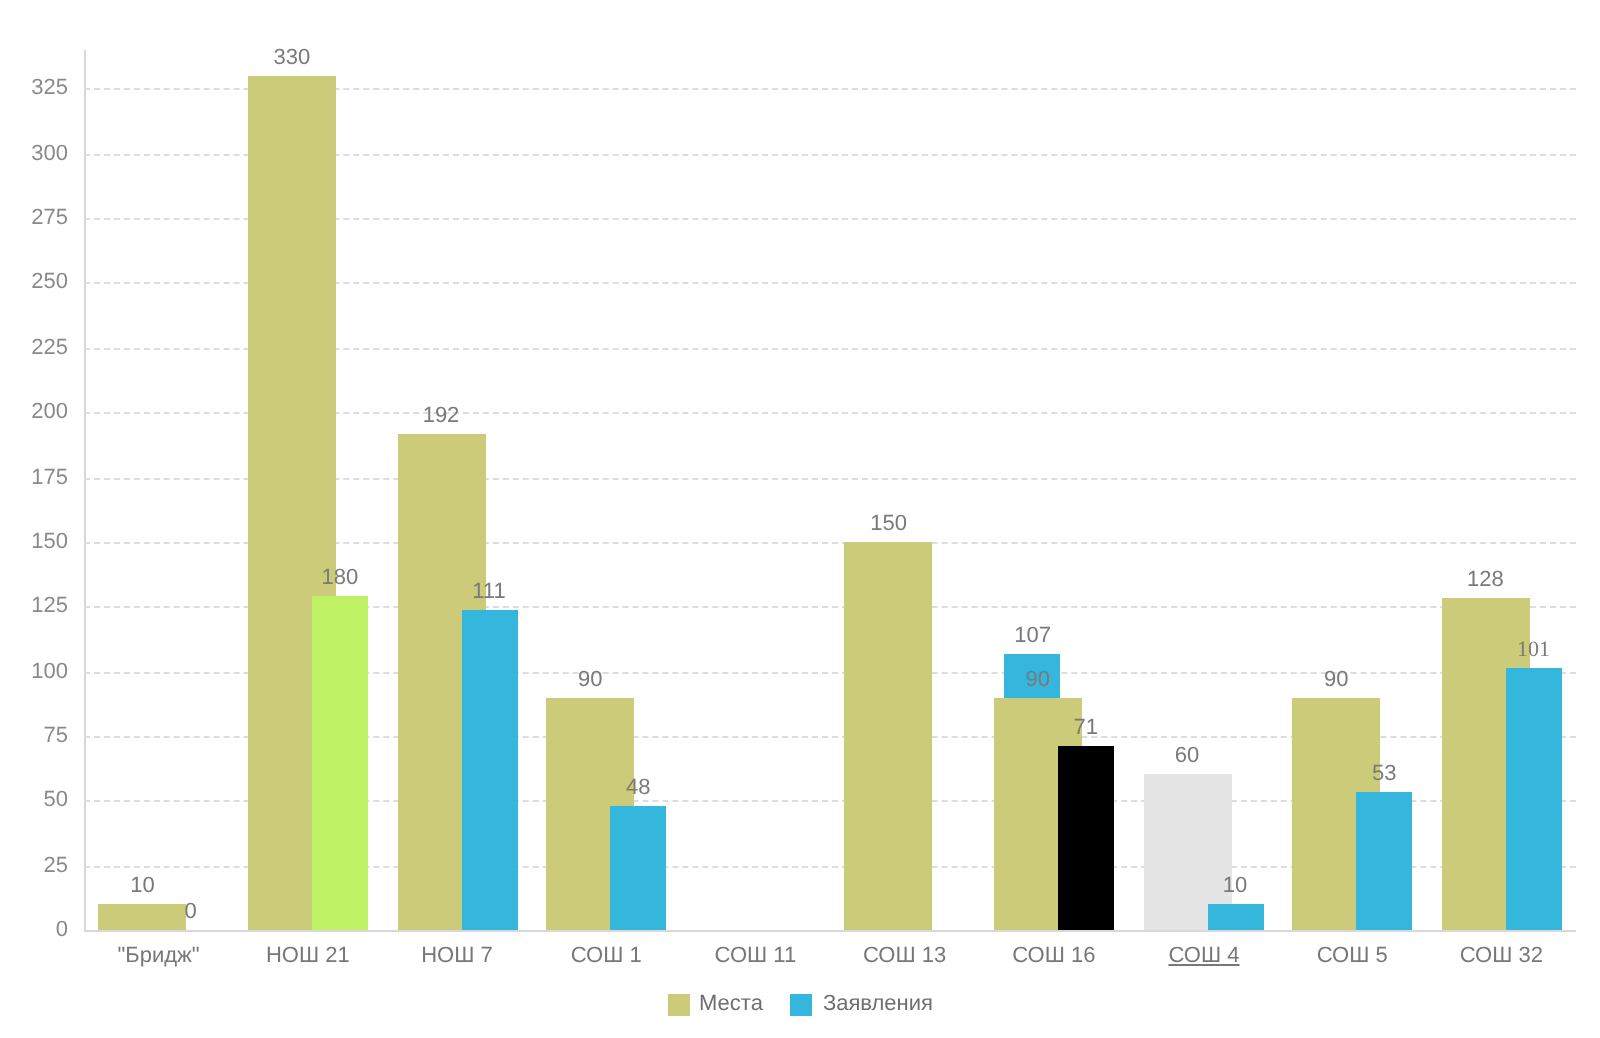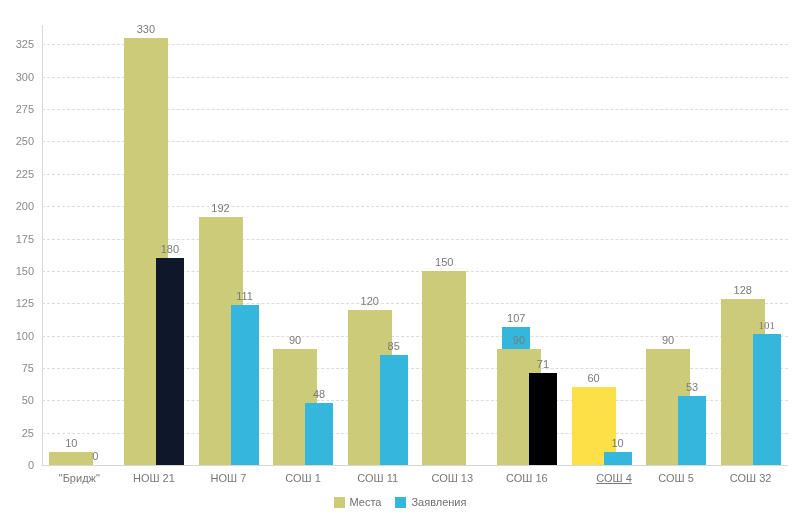--- a/index.html
+++ b/index.html
@@ -153,66 +153,58 @@
           <span class="bar-label">10</span>
         </div>
         <div class="bar series-1" style="height: 0px; background: rgb(53, 182, 220);">
           <span class="bar-label">0</span>
         </div>
       </div>
       <div class="group" style="left: 81.9px; width: 60px;">
         <div class="bar series-0" style="height: 427.059px; background: rgb(204, 203, 122);">
           <span class="bar-label">330</span>
         </div>
-        <div class="bar series-1" style="height: 207px; background: #0f172a;">
+        <div class="bar series-1" style="height: 167px; background: #bef264;">
           <span class="bar-label">180</span>
         </div>
       </div>
       <div class="group" style="left: 156.5px; width: 60px;">
         <div class="bar series-0" style="height: 248.471px; background: rgb(204, 203, 122);">
           <span class="bar-label">192</span>
         </div>
         <div class="bar series-1" style="height: 160px; background: rgb(53, 182, 220);">
           <span class="bar-label">111</span>
         </div>
       </div>
       <div class="group" style="left: 231.1px; width: 60px;">
         <div class="bar series-0" style="height: 116.471px; background: rgb(204, 203, 122);">
           <span class="bar-label">90</span>
         </div>
         <div class="bar series-1" style="height: 62.1176px; background: rgb(53, 182, 220);">
           <span class="bar-label">48</span>
         </div>
       </div>
-      <div class="group" style="left: 305.7px; width: 60px;">
-        <div class="bar series-0" style="height: 155.294px; background: rgb(204, 203, 122);">
-          <span class="bar-label">120</span>
-        </div>
-        <div class="bar series-1" style="height: 110px; background: rgb(53, 182, 220);">
-          <span class="bar-label">85</span>
-        </div>
-      </div>
       <div class="group" style="left: 380.3px; width: 60px;">
         <div class="bar series-0" style="height: 194.118px; background: rgb(204, 203, 122);">
           <span class="bar-label">150</span>
         </div>
         <div class="bar series-1" style="height: 138.471px; background: rgb(53, 182, 220); margin-left: 48px;">
           <span class="bar-label">107</span>
         </div>
       </div>
       <div class="group" style="left: 454.9px; width: 60px;">
         <div class="bar series-0" style="height: 116.471px; background: rgb(204, 203, 122);">
           <span class="bar-label">90</span>
         </div>
         <div class="bar series-1" style="height: 91.8824px; background: #000000;">
           <span class="bar-label">71</span>
         </div>
       </div>
       <div class="group" style="left: 529.5px; width: 60px;">
-        <div class="bar series-0" style="height: 77.6471px; background: #fde047;">
+        <div class="bar series-0" style="height: 77.6471px; background: #e5e5e5;">
           <span class="bar-label">60</span>
         </div>
         <div class="bar series-1" style="height: 12.9412px; background: rgb(53, 182, 220);">
           <span class="bar-label">10</span>
         </div>
       </div>
       <div class="group" style="left: 604.1px; width: 60px;">
         <div class="bar series-0" style="height: 116.471px; background: rgb(204, 203, 122);">
           <span class="bar-label">90</span>
         </div>
@@ -255,16 +247,16 @@
     <div class="ytick" style="top: 109.118px;">275</div>
     <div class="ytick" style="top: 76.7647px;">300</div>
     <div class="ytick" style="top: 44.4118px;">325</div>
     <div class="xtick" style="left: 24.3px;">"Бридж"</div>
     <div class="xtick" style="left: 98.9px;">НОШ 21</div>
     <div class="xtick" style="left: 173.5px;">НОШ 7</div>
     <div class="xtick" style="left: 248.1px;">СОШ 1</div>
     <div class="xtick" style="left: 322.7px;">СОШ 11</div>
     <div class="xtick" style="left: 397.3px;">СОШ 13</div>
     <div class="xtick" style="left: 471.9px;">СОШ 16</div>
-    <div class="xtick" style="left: 559px; text-decoration: underline;">СОШ 4</div>
+    <div class="xtick" style="left: 547px; text-decoration: underline;">СОШ 4</div>
     <div class="xtick" style="left: 621.1px;">СОШ 5</div>
     <div class="xtick" style="left: 695.7px;">СОШ 32</div>
   </div>
 
 </body></html>

